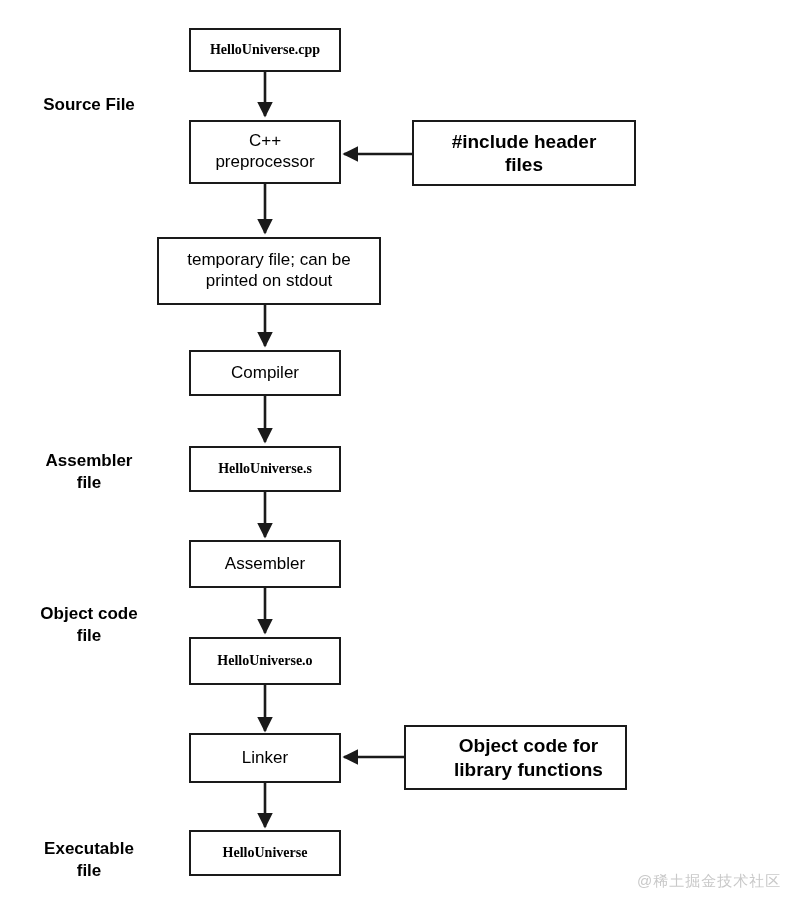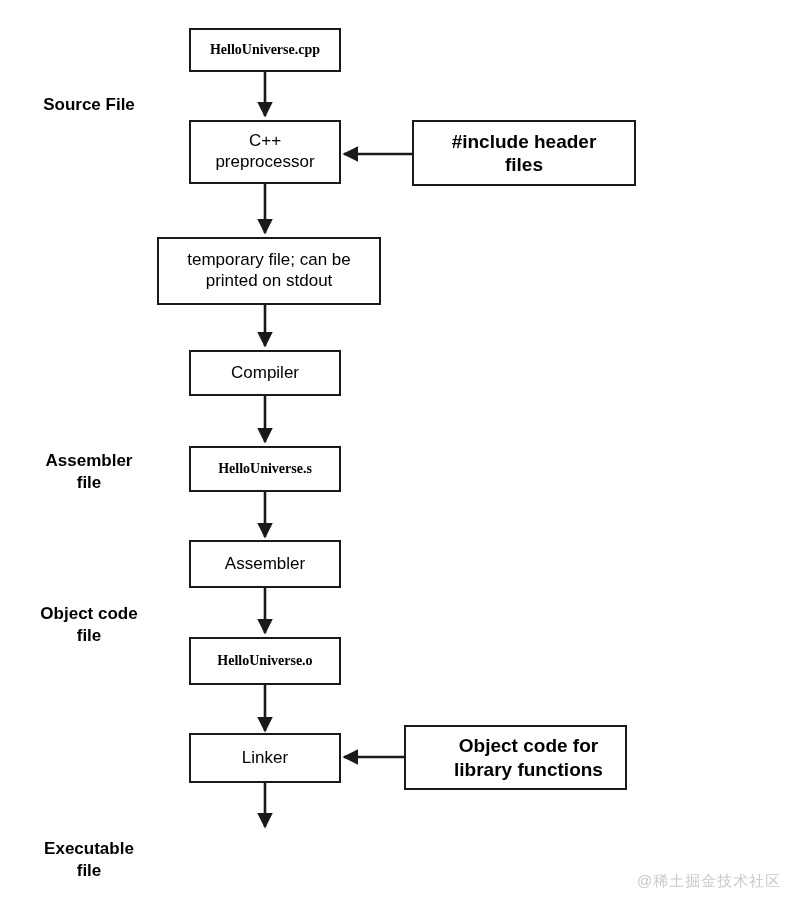--- a/index.html
+++ b/index.html
@@ -151,16 +151,19 @@
 
   <div class="node plain" style="left:189px; top:733px; width:152px; height:50px;justify-content:flex-end;">
     <span class="txt">Linker</span>
   </div>
 
   <div class="node strong" style="left:404px; top:725px; width:223px; height:65px;padding-left:26px;">
     <span class="txt">Object code for
 library functions</span>
   </div>
 
+  <div class="node mono" style="left:189px; top:830px; width:152px; height:46px;">
+    <span class="txt">HelloUniverse</span>
+  </div>
 
   <div class="watermark" style="left:622px; top:872px;">@稀土掘金技术社区</div>
 
 </div>
 
 </body></html>

